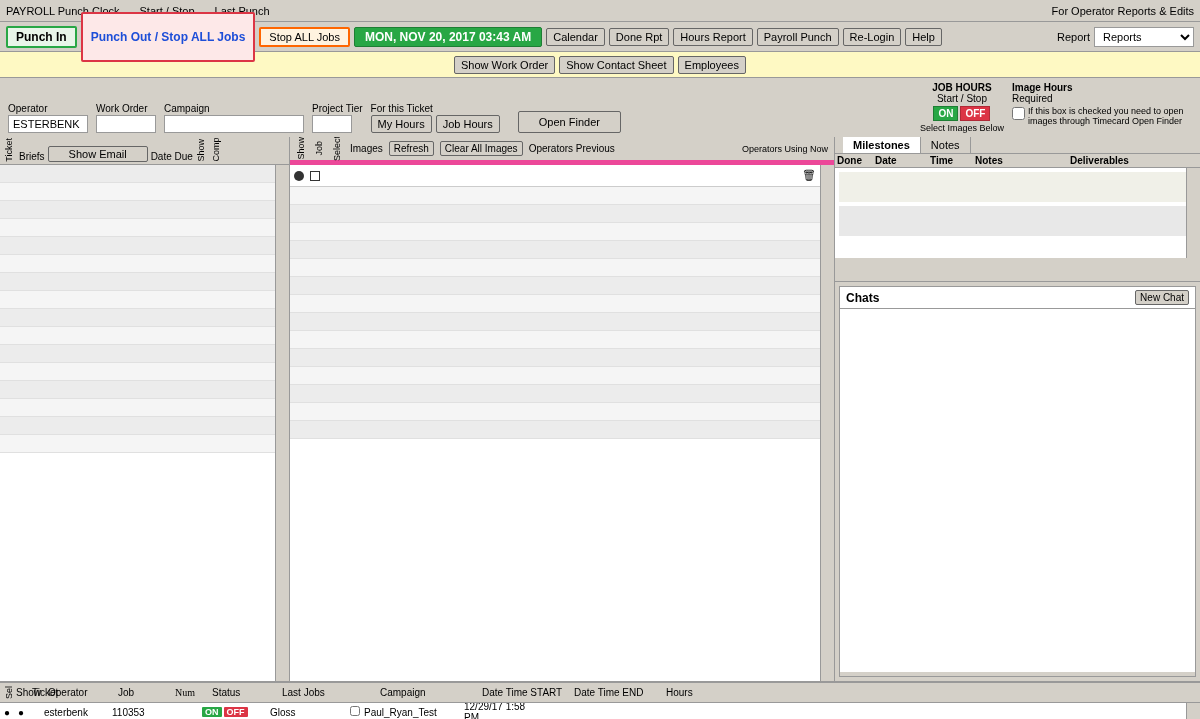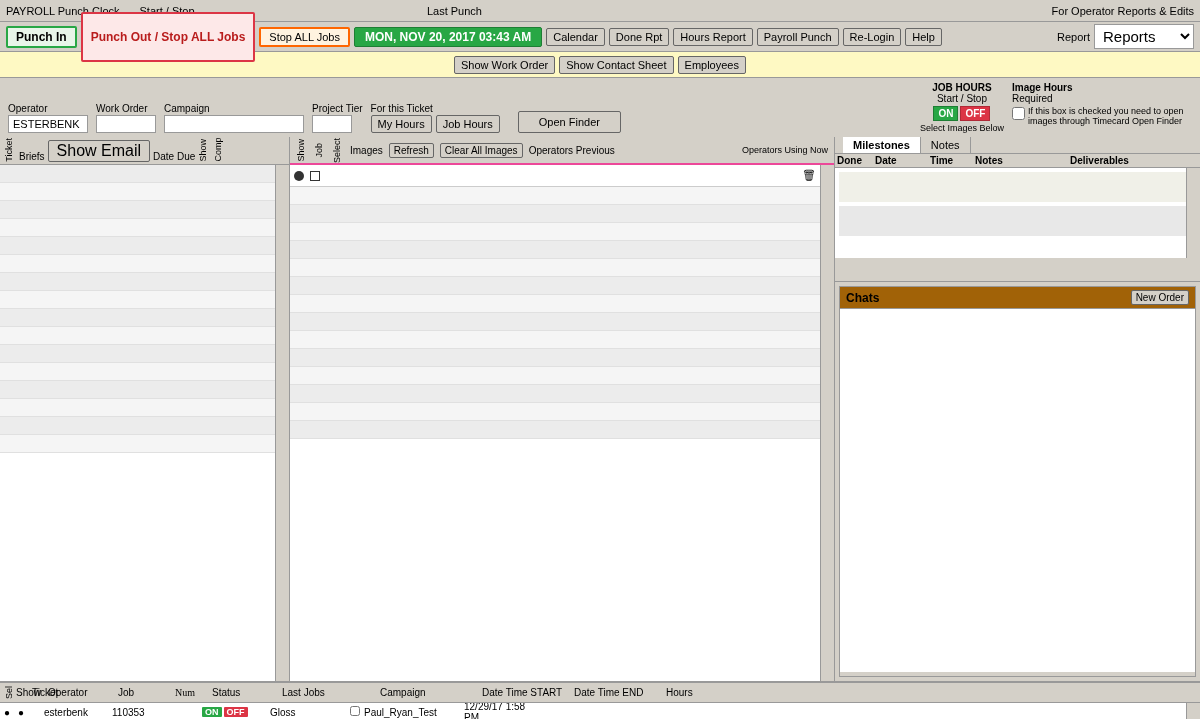--- a/index.html
+++ b/index.html
@@ -6,21 +6,21 @@
     body { font-family: Arial, sans-serif; font-size: 11px; background: #d4d0c8; color: #000; width: 1200px; height: 719px; overflow: hidden; }
     
     .title-bar { background: #d4d0c8; padding: 2px 6px; display: flex; align-items: center; gap: 20px; border-bottom: 1px solid #999; height: 22px; }
     .title-bar span { font-size: 11px; }
     
     .toolbar { background: #d4d0c8; padding: 3px 6px; display: flex; align-items: center; gap: 4px; border-bottom: 1px solid #999; height: 30px; }
     .toolbar2 { background: #fef9c3; padding: 2px 6px; display: flex; align-items: center; justify-content: center; gap: 4px; border-bottom: 1px solid #999; height: 26px; }
     
     .btn { border: 1px solid #666; padding: 2px 6px; cursor: pointer; font-size: 11px; background: #d4d0c8; border-radius: 2px; white-space: nowrap; }
     .btn-green { background: #e8f5e9; border: 2px solid #28a745; color: #000; font-weight: bold; font-size: 12px; padding: 2px 8px; }
-    .btn-red { background: #fde8e8; border: 2px solid #dc3545; color: #b91c1c; font-weight: bold; font-size: 12px; padding: 16px 8px; }
+    .btn-red { background: #fde8e8; border: 2px solid #dc3545; color: #1d4ed8; font-weight: bold; font-size: 12px; padding: 16px 8px; }
     .btn-orange { background: #fff3e0; border: 2px solid #ff6600; padding: 2px 8px; font-size: 11px; }
     .btn-datetime { background: #28a745; color: white; border: 1px solid #1e7e34; padding: 2px 10px; font-size: 12px; font-weight: bold; cursor: pointer; }
     
     .form-row { padding: 4px 8px; display: flex; align-items: flex-end; gap: 8px; background: #d4d0c8; }
     .form-group { display: flex; flex-direction: column; }
     .form-group label { font-size: 10px; margin-bottom: 1px; }
     .form-group input { border: 1px solid #999; padding: 2px 4px; font-size: 11px; background: white; }
     .on-btn { background: #28a745; color: white; padding: 1px 4px; font-size: 10px; font-weight: bold; cursor: pointer; border: 1px solid #1e7e34; }
     .off-btn { background: #dc3545; color: white; padding: 1px 4px; font-size: 10px; font-weight: bold; cursor: pointer; border: 1px solid #b02a37; }
     
@@ -34,29 +34,29 @@
     .table-data-row { display: flex; border-bottom: 1px solid #e0e0e0; font-size: 10px; align-items: center; height: 19px; }
     .table-data-row:nth-child(odd) { background: #f9f9f9; }
     
     .status-on { background: #28a745; color: white; padding: 0px 3px; font-size: 9px; font-weight: bold; border-radius: 1px; }
     .status-off { background: #dc3545; color: white; padding: 0px 3px; font-size: 9px; font-weight: bold; border-radius: 1px; }
     
     .circle-black { width: 10px; height: 10px; background: #333; border-radius: 50%; display: inline-block; }
     .square-outline { width: 10px; height: 10px; border: 1px solid #333; display: inline-block; }
     
     .report-dropdown { display: flex; align-items: center; gap: 4px; margin-left: auto; }
-    .select-box { border: 1px solid #999; padding: 2px 4px; font-size: 15px; background: white; width: 100px; }
+    .select-box { border: 1px solid #999; padding: 2px 4px; font-size: 11px; background: white; width: 100px; }
   </style>
 </head>
 <body>
 
 <div class="title-bar">
   <span>PAYROLL Punch Clock</span>
   <span>Start / Stop</span>
-  <span style="flex:1; text-align:center;">Last Punch</span>
+  <span style="flex:1; ">Last Punch</span>
   <span style="flex:1; text-align:right;">For Operator Reports &amp; Edits</span>
 </div>
 
 <div class="toolbar">
   <button class="btn btn-green">Punch In</button>
   <button class="btn btn-red">Punch Out / Stop ALL Jobs</button>
   <button class="btn btn-orange">Stop ALL Jobs</button>
   <button class="btn btn-datetime">MON, NOV 20, 2017  03:43 AM</button>
   <button class="btn">Calendar</button>
   <button class="btn">Done Rpt</button>
@@ -128,21 +128,21 @@
     </div>
   </div>
 </div>
 
 <div style="display:flex; flex:1; overflow:hidden; height:calc(719px - 175px);">
 
   <div style="width:290px; min-width:290px; border-right:1px solid #999; display:flex; flex-direction:column;">
     <div style="display:flex; align-items:flex-end; padding:2px 4px; background:#d4d0c8; border-bottom:1px solid #999; height:28px; gap:3px;">
       <span style="writing-mode:vertical-rl;transform:rotate(180deg);font-size:9px;width:12px;">Ticket</span>
       <span style="font-size:10px;">Briefs</span>
-      <button class="btn" style="font-size:16px; padding:1px 8px;">Show Email</button>
+      <button class="btn" style="font-size:11px; padding:1px 20px;">Show Email</button>
       <span style="font-size:10px;">Date Due</span>
       <span style="writing-mode:vertical-rl;transform:rotate(180deg);font-size:9px;width:12px;">Show</span>
       <span style="writing-mode:vertical-rl;transform:rotate(180deg);font-size:9px;width:12px;">Complete</span>
     </div>
     <div style="flex:1; overflow-y:auto; background:white; display:flex;">
       <div style="flex:1;">
 
         <div style="display:flex; flex-direction:column;">
 
           <div class="grid-row" style="height:18px;"></div>
@@ -161,21 +161,21 @@
           <div class="grid-row" style="height:18px;"></div>
           <div class="grid-row" style="height:18px;"></div>
           <div class="grid-row" style="height:18px;"></div>
         </div>
       </div>
       <div style="width:14px; background:#d4d0c8; border-left:1px solid #999;"></div>
     </div>
   </div>
 
   <div style="flex:1; display:flex; flex-direction:column; border-right:1px solid #999;">
-    <div style="display:flex; align-items:center; padding:2px 6px; background:#d4d0c8; border-bottom:2px solid #ec4899; gap:6px; height:28px;">
+    <div style="display:flex; align-items:center; padding:2px 6px; background:#d4d0c8; border-bottom:5px solid #ec4899; gap:6px; height:28px;">
       <span style="writing-mode:vertical-rl;transform:rotate(180deg);font-size:9px;width:12px;">Show</span>
       <span style="writing-mode:vertical-rl;transform:rotate(180deg);font-size:9px;width:12px;">Job</span>
       <span style="writing-mode:vertical-rl;transform:rotate(180deg);font-size:9px;width:12px;">Select</span>
       <span style="font-size:10px;">Images</span>
       <button class="btn" style="font-size:10px;padding:1px 4px;">Refresh</button>
       <button class="btn" style="font-size:10px;padding:1px 4px;">Clear All Images</button>
       <span style="font-size:10px;">Operators Previous</span>
       <span style="font-size:9px; margin-left:auto;">Operators Using Now</span>
     </div>
     <div style="flex:1; display:flex; overflow:hidden;">
@@ -222,23 +222,23 @@
       </div>
       <div style="background:white; height:90px; position:relative; overflow:hidden;">
         <div style="background:#f0f0e8; height:30px; margin:4px 4px 0 4px;"></div>
         <div style="background:#e8e8e8; height:30px; margin:4px;"></div>
         <div style="position:absolute; right:0; top:0; bottom:0; width:14px; background:#d4d0c8; border-left:1px solid #999;"></div>
       </div>
     </div>
 
     <div style="flex:1; padding:4px;">
       <div style="border:1px solid #999; height:100%;">
-        <div style="display:flex; align-items:center; justify-content:space-between; padding:3px 6px; background:#a16207; border-bottom:1px solid #999;">
+        <div style="display:flex; align-items:center; justify-content:space-between; padding:3px 6px; background:#ffffff; border-bottom:1px solid #999;">
           <span style="font-size:12px; font-weight:bold;">Chats</span>
-          <button class="btn" style="font-size:10px; padding:1px 4px;">New Order</button>
+          <button class="btn" style="font-size:10px; padding:1px 4px;">New Chat</button>
         </div>
         <div style="background:white; height:calc(100% - 26px);"></div>
       </div>
     </div>
   </div>
 </div>
 
 <div style="height:165px; border-top:2px solid #999; display:flex; flex-direction:column;">
 
   <div style="display:flex; align-items:center; padding:1px 4px; background:#d4d0c8; border-bottom:1px solid #999; font-size:10px; gap:2px; height:20px;">

